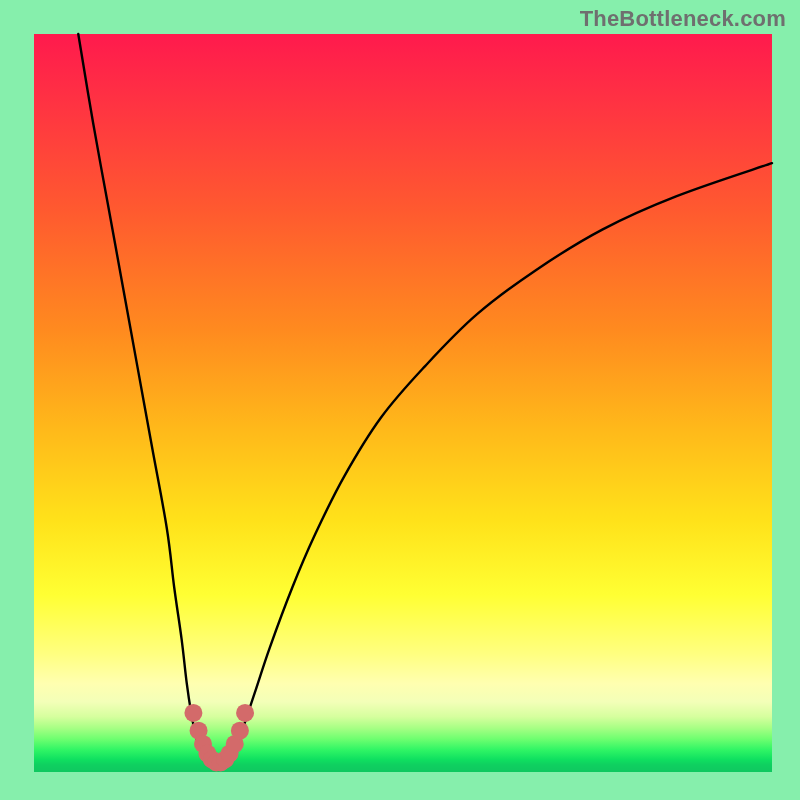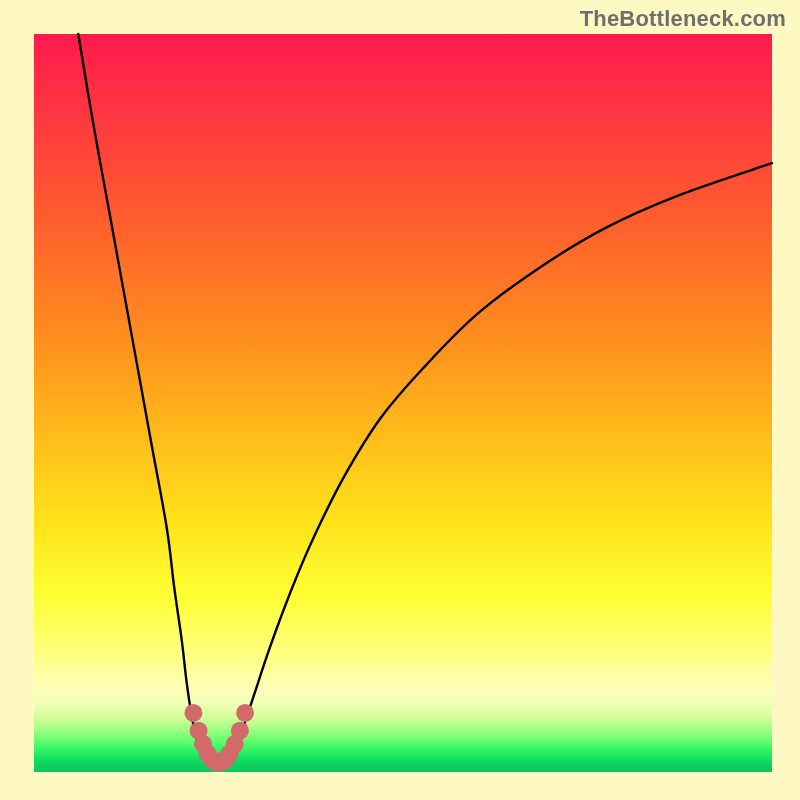--- a/index.html
+++ b/index.html
@@ -10,21 +10,21 @@
     background: #000;
     overflow: hidden;
     font-family: Arial, Helvetica, sans-serif;
   }
   .frame {
     position: absolute;
     left: 0;
     top: 0;
     width: 800px;
     height: 800px;
-    background: #fef9c3;
+    background: #86efac;
   }
   .plot-area {
     position: absolute;
     left: 34px;
     top: 34px;
     width: 738px;
     height: 738px;
     
     background: linear-gradient(
       to bottom,

